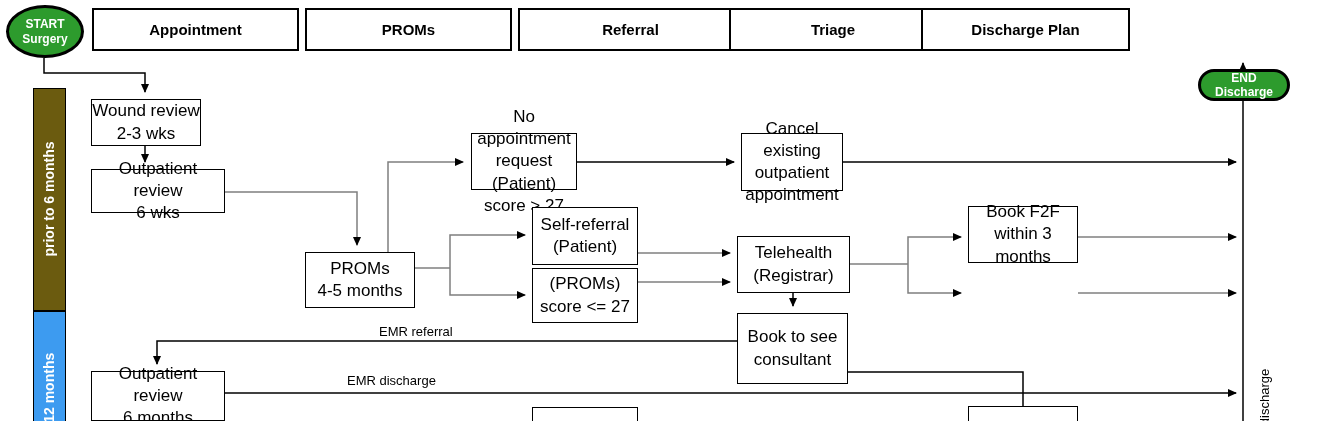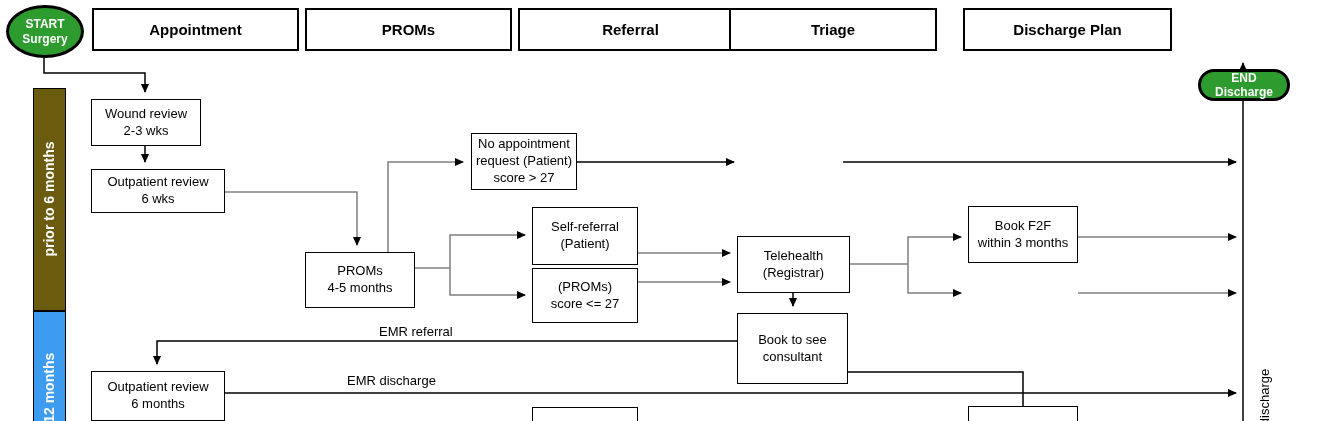--- a/index.html
+++ b/index.html
@@ -23,21 +23,21 @@
   .lane{position:absolute;left:33px;width:33px;border:1px solid #000;box-sizing:border-box;}
   #lane-prior{top:88px;height:223px;background:#6B5B0F;}
   #lane-6-12{top:311px;height:115px;background:#3D9BF0;}
   .lane-label{
     position:absolute;color:#fff;font-weight:bold;font-size:14px;white-space:nowrap;
     transform:translate(-50%,-50%) rotate(-90deg);
   }
   .node{
     position:absolute;background:#fff;border:1.5px solid #000;box-sizing:border-box;
     display:flex;align-items:center;justify-content:center;text-align:center;
-    font-size:13px;line-height:1.3;white-space:pre-line;
+    font-size:17px;line-height:1.3;white-space:pre-line;
   }
   .edge-label{
     position:absolute;font-size:13px;background:#fff;padding:0 2px;white-space:nowrap;
   }
   #right-rotated-label{
     position:absolute;left:1264px;top:397px;font-size:13px;white-space:nowrap;
     transform:translate(-50%,-50%) rotate(-90deg);
   }
   svg#wires{position:absolute;left:0;top:0;width:1321px;height:421px;}
 </style>
@@ -79,36 +79,39 @@
 
   <div id="start-node" class="terminal">START
 Surgery</div>
   <div id="end-node" class="terminal">END
 Discharge</div>
 
   <div class="hdr" style="left:92px;width:207px;">Appointment</div>
   <div class="hdr" style="left:305px;width:207px;">PROMs</div>
   <div class="hdr" style="left:518px;width:225px;">Referral</div>
   <div class="hdr" style="left:729px;width:208px;">Triage</div>
-  <div class="hdr" style="left:963px;width:209px;">Discharge Plan</div>
+  <div class="hdr" style="left:921px;width:209px;">Discharge Plan</div>
 
   <div id="lane-prior" class="lane"></div>
   <div id="lane-6-12" class="lane"></div>
   <div class="lane-label" style="left:49px;top:199px;">prior to 6 months</div>
   <div class="lane-label" style="left:49px;top:394px;">6-12 months</div>
 
   <div class="node" style="left:91px;top:99px;width:110px;height:47px;">Wound review
 2-3 wks</div>
   <div class="node" style="left:91px;top:169px;width:134px;height:44px;">Outpatient review
 6 wks</div>
   <div class="node" style="left:305px;top:252px;width:110px;height:56px;">PROMs
 4-5 months</div>
   <div class="node" style="left:471px;top:133px;width:106px;height:57px;">No appointment
 request (Patient)
 score &gt; 27</div>
+  <div class="node" style="left:741px;top:133px;width:102px;height:58px;">Cancel existing
+outpatient
+appointment</div>
   <div class="node" style="left:532px;top:207px;width:106px;height:58px;">Self-referral
 (Patient)</div>
   <div class="node" style="left:532px;top:268px;width:106px;height:55px;">(PROMs)
 score &lt;= 27</div>
   <div class="node" style="left:737px;top:236px;width:113px;height:57px;">Telehealth
 (Registrar)</div>
   <div class="node" style="left:968px;top:206px;width:110px;height:57px;">Book F2F
 within 3 months</div>
   <div class="node" style="left:737px;top:313px;width:111px;height:71px;">Book to see
 consultant</div>

